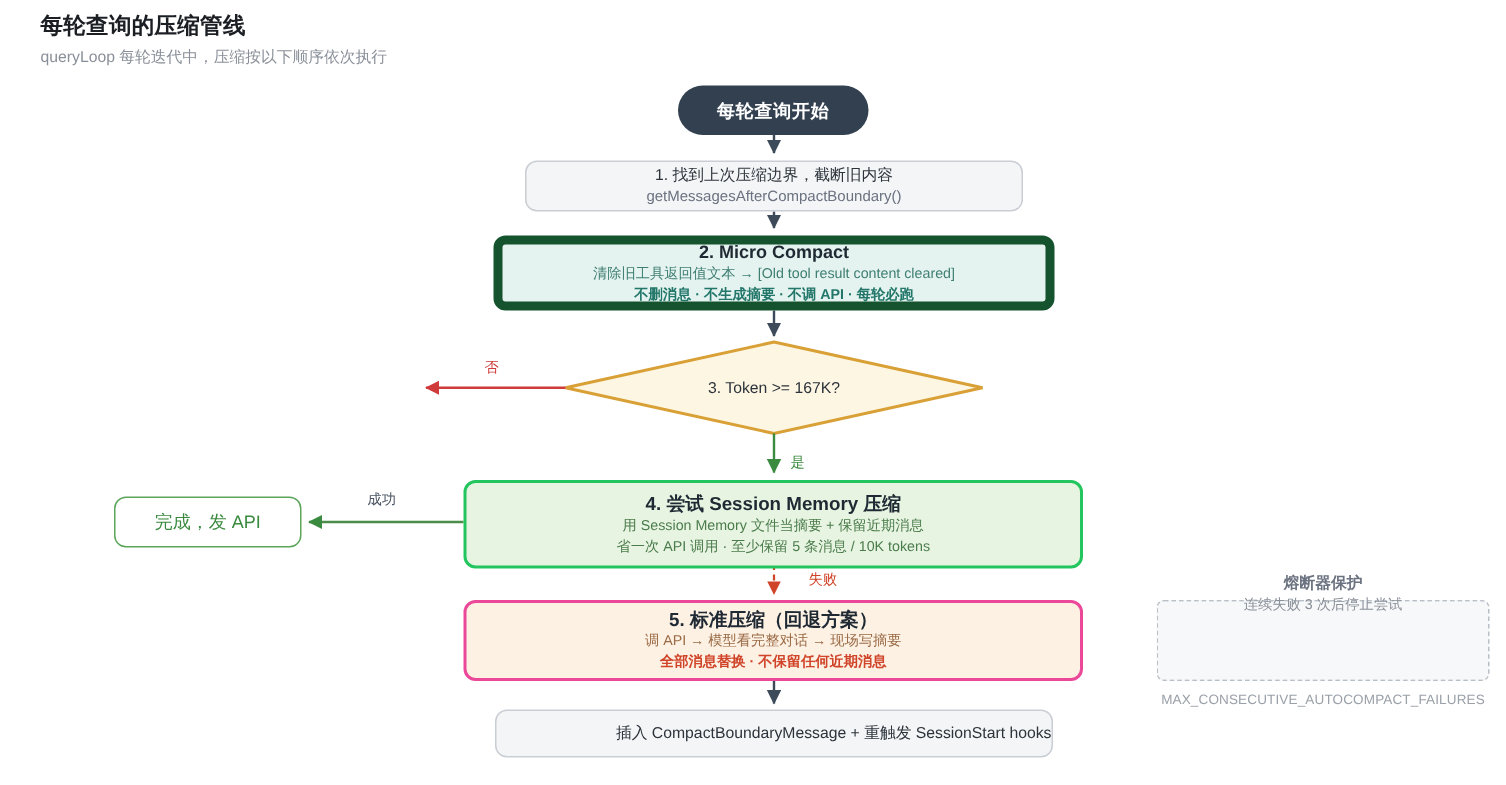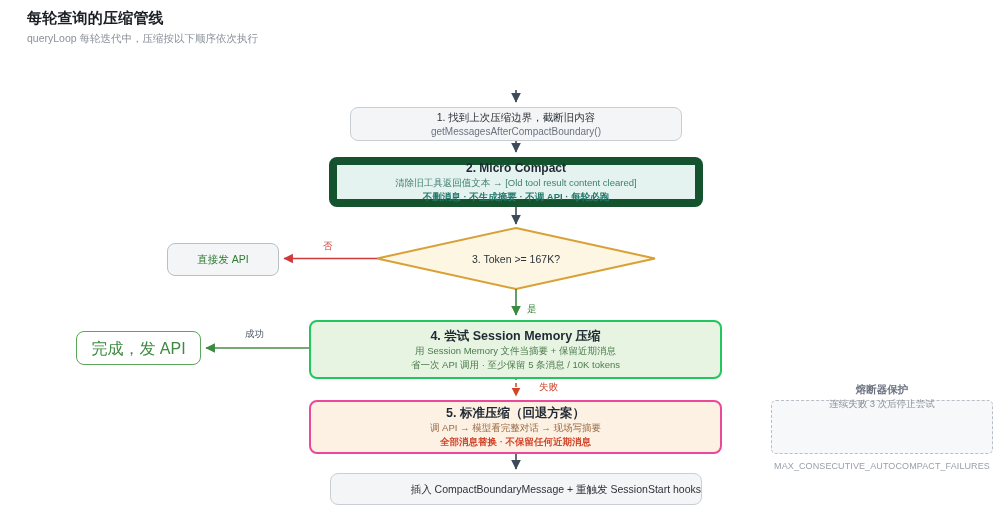--- a/index.html
+++ b/index.html
@@ -54,21 +54,21 @@
   #n-step1 {
     left: 350px; top: 107px; width: 332px; height: 34px;
     background: #f4f5f6; border: 1px solid #c9ced4;
   }
   #n-step1 .plain { color: #2c333b; font-size: 10.5px; }
   #n-step1 .mono { color: #6b7280; }
 
   
   #n-step2 {
     left: 329px; top: 157px; width: 374px; height: 50px;
-    background: #e4f3ef; border: 8px solid #14532d;
+    background: #e4f3ef; border: 6px solid #14532d;
   }
   #n-step2 .l1 { color: #1f2933; font-size: 12px; }
   #n-step2 .l2 { color: #3f7e72; }
   #n-step2 .l3 { color: #23776a; font-weight: bold; }
 
   
   #n-decision {
     left: 377px; top: 228px; width: 278px; height: 61px;
     background: transparent; border: 0;
   }
@@ -91,21 +91,21 @@
   }
   #n-step4 .l1 { color: #1f2933; font-size: 12.5px; }
   #n-step4 .l2 { color: #4b7c4b; }
   #n-step4 .l3 { color: #4b7c4b; }
 
   
   #n-done {
     left: 76px; top: 331px; width: 125px; height: 34px;
     background: #ffffff; border: 1.5px solid #5ba65b;
   }
-  #n-done .plain { color: #3a8a3f; font-size: 16px; }
+  #n-done .plain { color: #3a8a3f; font-size: 12px; }
 
   
   #n-step5 {
     left: 309px; top: 400px; width: 413px; height: 54px;
     background: #fdf1e4; border: 2px solid #ec4899;
   }
   #n-step5 .l1 { color: #1f2933; font-size: 12.5px; }
   #n-step5 .l2 { color: #9a6b46; }
   #n-step5 .l3 { color: #d0452a; font-weight: bold; }
 
@@ -173,39 +173,39 @@
 
     <line x1="516" y1="289" x2="516" y2="315" stroke="#3a8a3f" stroke-width="1.6" marker-end="url(#ah-green)"></line>
 
     <line x1="309" y1="348" x2="206" y2="348" stroke="#4a8c4a" stroke-width="1.6" marker-end="url(#ah-green)"></line>
 
     <line x1="516" y1="376" x2="516" y2="396" stroke="#d0452a" stroke-width="1.5" stroke-dasharray="4,3" marker-end="url(#ah-orange)"></line>
 
     <line x1="516" y1="454" x2="516" y2="469" stroke="#3c4a5a" stroke-width="1.6" marker-end="url(#ah-dark)"></line>
   </svg>
 
+  <div class="node" id="n-start">
+    <div class="l1">每轮查询开始</div>
+  </div>
 
   <div class="node" id="n-step1">
     <div class="plain">1. 找到上次压缩边界，截断旧内容</div>
     <div class="mono">getMessagesAfterCompactBoundary()</div>
   </div>
 
   <div class="node" id="n-step2">
     <div class="l1">2. Micro Compact</div>
     <div class="l2">清除旧工具返回值文本 → [Old tool result content cleared]</div>
     <div class="l3">不删消息 · 不生成摘要 · 不调 API · 每轮必跑</div>
   </div>
 
   <div class="node" id="n-decision">
     <div class="diamond-label">3. Token &gt;= 167K?</div>
   </div>
 
-  <div class="node" id="n-directapi">
-    <div class="plain">直接发 API</div>
-  </div>
 
   <div class="node" id="n-step4">
     <div class="l1">4. 尝试 Session Memory 压缩</div>
     <div class="l2">用 Session Memory 文件当摘要 + 保留近期消息</div>
     <div class="l3">省一次 API 调用 · 至少保留 5 条消息 / 10K tokens</div>
   </div>
 
   <div class="node" id="n-done">
     <div class="plain">完成，发 API</div>
   </div>

